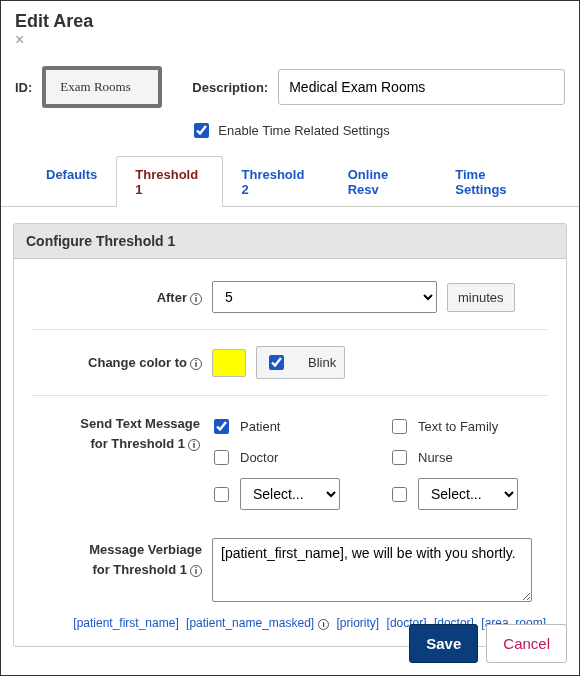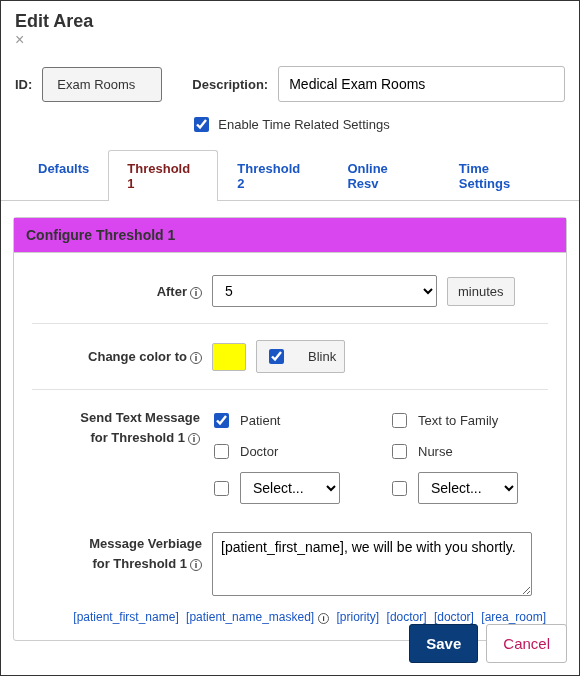--- a/index.html
+++ b/index.html
@@ -34,25 +34,26 @@
     line-height: 1;
   }
   .top-row {
     display: flex;
     align-items: center;
     gap: 10px;
     padding: 12px 14px 8px 14px;
   }
   .lbl-bold { font-weight: 700; }
   .id-box {
-    border: 1px solid #737373;
+    border: 4px solid #737373;
     border-radius: 3px;
     background: #f4f4f4;
     padding: 9px 14px;
     min-width: 120px;
+    font-family: Liberation Serif, serif;
   }
   .desc-input {
     flex: 1;
     border: 1px solid #bbb;
     border-radius: 3px;
     padding: 9px 10px;
     font-size: 14px;
   }
   .enable-row {
     display: flex;
@@ -62,21 +63,21 @@
     padding: 4px 0 14px 0;
   }
   .chk {
     width: 15px;
     height: 15px;
     accent-color: #1a56c4;
   }
   .tabs {
     display: flex;
     border-bottom: 1px solid #ccc;
-    padding: 0 18px;
+    padding: 0 26px;
     gap: 0;
   }
   .tab {
     padding: 10px 18px;
     color: #1a56c4;
     font-weight: 600;
     cursor: pointer;
     border: 1px solid transparent;
     border-bottom: none;
     position: relative;
@@ -89,21 +90,21 @@
     border-top-left-radius: 3px;
     border-top-right-radius: 3px;
     background: #fff;
   }
   .panel {
     margin: 16px 12px 0 12px;
     border: 1px solid #ccc;
     border-radius: 3px;
   }
   .panel-header {
-    background: #d946ef;
+    background: #e5e5e5;
     border-bottom: 1px solid #ccc;
     padding: 9px 12px;
     font-weight: 700;
     font-size: 14px;
   }
   .panel-body { padding: 14px 18px 8px 18px; }
   .field-row {
     display: flex;
     align-items: center;
     gap: 10px;

